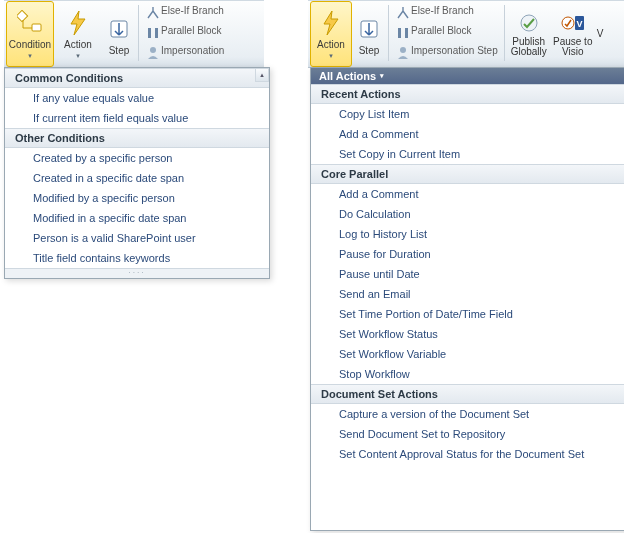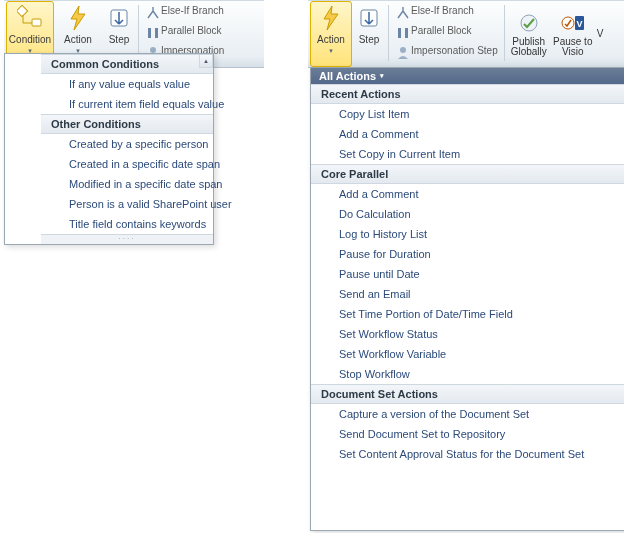--- a/index.html
+++ b/index.html
@@ -21,21 +21,21 @@
     align-items: flex-start;
     height: 68px;
     background: linear-gradient(#fdfefe, #e8eef3 85%, #d7e0e8);
     border-bottom: 1px solid #b7c4cf;
     padding-left: 2px;
   }
   .rbtn {
     display: flex;
     flex-direction: column;
     align-items: center;
-    justify-content: flex-start;
+    justify-content: center;
     width: 48px;
     height: 66px;
     padding-top: 2px;
     font-size: 10px;
     line-height: 11px;
     text-align: center;
     cursor: pointer;
     border: 1px solid transparent;
     border-radius: 3px;
     color: #3a3a3a;
@@ -113,23 +113,22 @@
   
   .left-frag {
     position: absolute;
     left: 4px;
     top: 0;
     width: 260px;
   }
   .left-frag .ribbon { border-top: 1px solid #d0dae2; }
   .left-panel {
     left: 4px;
-    top: 53px;
-    width: 210px;
-    padding-left: 36px;
+    top: 67px;
+    width: 266px;
   }
   .left-panel .scroll-top,
   .right-panel .scroll-strip {
     width: 14px;
     background: #e9eef3;
     border-left: 1px solid #cfd8e0;
   }
   .left-panel-body {
     position: relative;
   }
@@ -268,20 +267,21 @@
 
 <div class="panel left-panel">
   <div class="left-panel-body">
     <div class="thumb-up">▴</div>
     <div class="section-hdr">Common Conditions</div>
     <div class="item">If any value equals value</div>
     <div class="item">If current item field equals value</div>
     <div class="section-hdr">Other Conditions</div>
     <div class="item">Created by a specific person</div>
     <div class="item">Created in a specific date span</div>
+    <div class="item">Modified by a specific person</div>
     <div class="item">Modified in a specific date span</div>
     <div class="item">Person is a valid SharePoint user</div>
     <div class="item">Title field contains keywords</div>
   </div>
   <div class="footer">····</div>
 </div>
 
 <div class="right-frag">
   <div class="ribbon">
 

